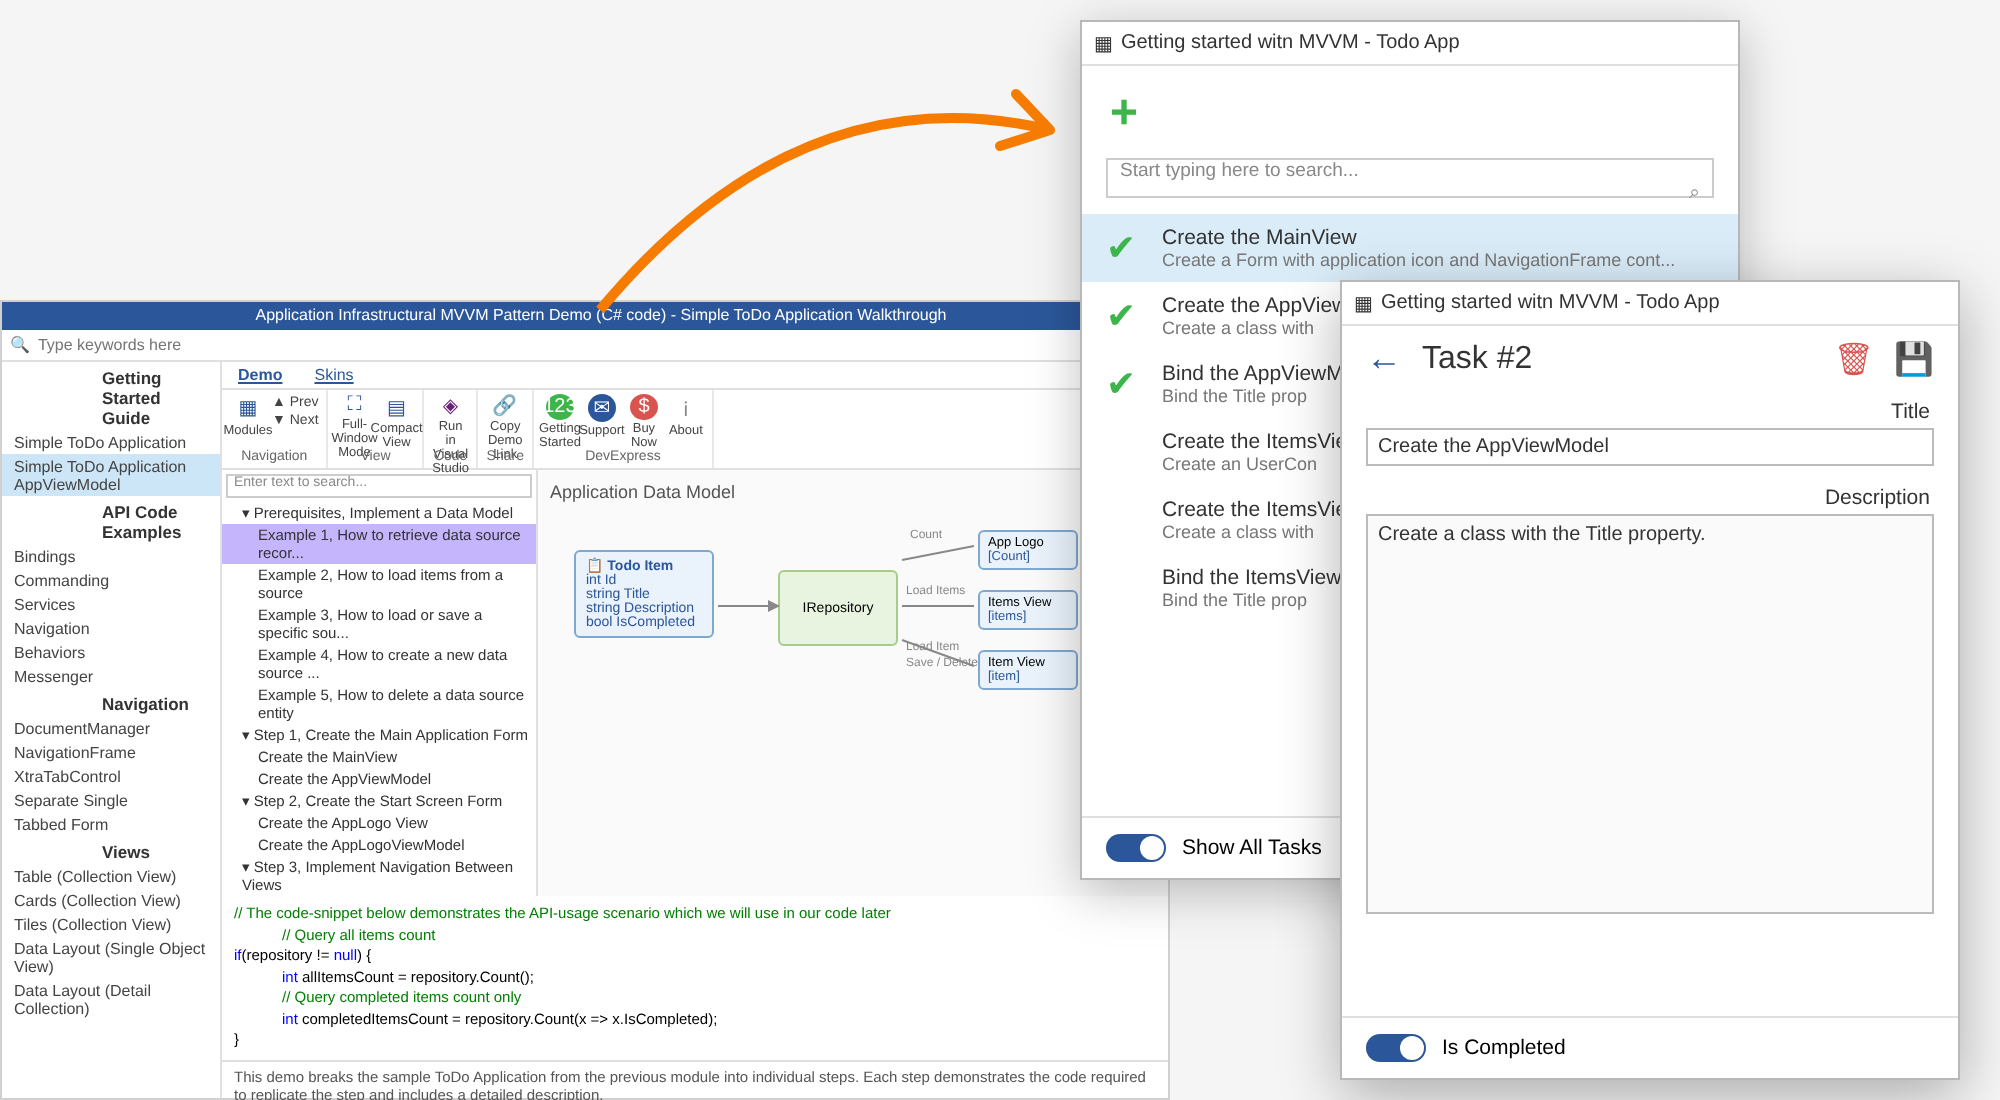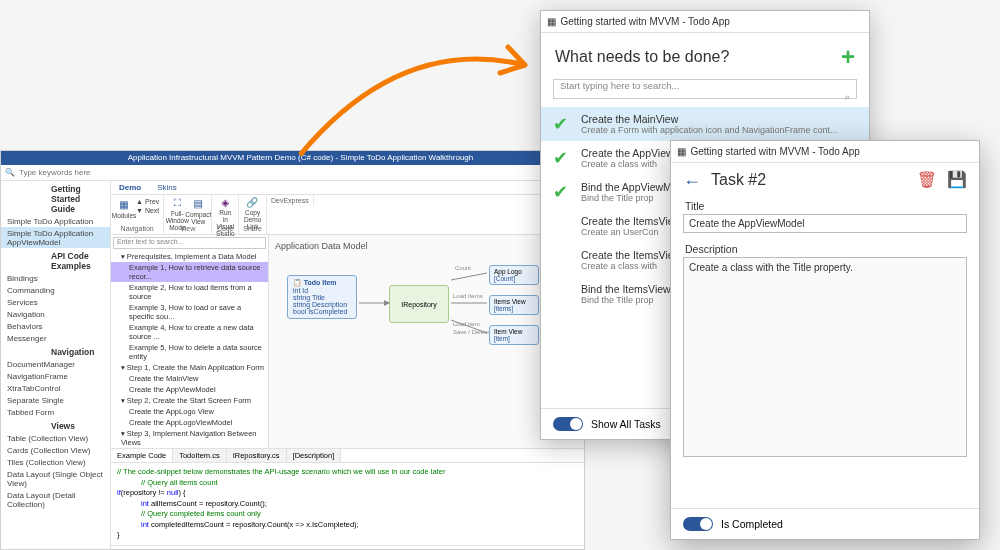--- a/index.html
+++ b/index.html
@@ -13,21 +13,21 @@
 .ide-search input { border: none; font-size: 8px; flex: 1; outline: none; }
 
 .ide-body { display: flex; height: calc(100% - 30px); }
 .sidebar { width: 110px; border-right: 1px solid #e0e0e0; overflow: hidden; }
 .sidebar h4 { font-size: 8.5px; font-weight: 600; padding: 3px 6px 1px; color: #333; margin-left: 44px; }
 .sidebar .nav-item { font-size: 8px; padding: 1.5px 6px; color: #444; cursor: pointer; }
 .sidebar .nav-item.sel { background: #cde6f7; }
 
 .main { flex: 1; display: flex; flex-direction: column; }
 .ribbon { height: 60px; border-bottom: 1px solid #e0e0e0; display: flex; align-items: flex-start; }
-.ribbon-tab { font-size: 8px; padding: 2px 8px; color: #2b579a; }
+.ribbon-tab { font-size: 8px; padding: 2px 8px; color: #2b579a; text-decoration: underline; }
 .ribbon-tab.active { color: #2b579a; font-weight: 600; }
 .rgroup { border-right: 1px solid #e8e8e8; padding: 2px 4px; display: flex; flex-direction: column; justify-content: space-between; font-size: 7px; text-align: center; color: #666; }
 .rgroup .icons { display: flex; gap: 3px; justify-content: center; }
 .ricon { width: 18px; height: 28px; display: flex; flex-direction: column; align-items: center; gap: 1px; font-size: 6.5px; color: #444; }
 .ricon .glyph { width: 14px; height: 14px; border-radius: 2px; display: flex; align-items: center; justify-content: center; font-size: 10px; }
 
 .content { flex: 1; display: flex; }
 .tree { width: 158px; border-right: 1px solid #e0e0e0; overflow: hidden; font-size: 7.5px; }
 .tree-search { border: 1px solid #ccc; margin: 2px; height: 12px; font-size: 7px; padding: 0 3px; color: #888; }
 .tree-item { padding: 1px 3px 1px 10px; color: #333; }
@@ -67,21 +67,21 @@
 .toggle { width: 30px; height: 14px; background: #2b579a; border-radius: 7px; position: relative; }
 .toggle::after { content: ""; position: absolute; right: 1px; top: 1px; width: 12px; height: 12px; background: #fff; border-radius: 50%; }
 
 
 .todo2 { position: absolute; left: 670px; top: 140px; width: 310px; height: 400px; background: #fff; border: 1px solid #b8b8b8; box-shadow: 0 8px 28px rgba(0,0,0,.3); font-size: 11px; }
 .detail-head { display: flex; align-items: center; padding: 6px 12px; gap: 10px; }
 .back { color: #2b579a; font-size: 18px; }
 .detail-head h2 { font-size: 16px; font-weight: 400; color: #333; flex: 1; }
 .trash { color: #d9534f; font-size: 16px; }
 .save-icon { color: #555; font-size: 16px; }
-.field-label { font-size: 10.5px; color: #333; padding: 4px 14px 2px; }
+.field-label { font-size: 10.5px; color: #333; padding: 4px 14px 2px; text-align: right; }
 .field-input { margin: 0 12px 6px; border: 1px solid #bbb; padding: 3px 5px; font-size: 10px; color: #333; }
 .field-area { margin: 0 12px; border: 1px solid #bbb; padding: 4px 5px; font-size: 10px; color: #333; height: 200px; background: #fafafa; }
 .todo2-foot { position: absolute; bottom: 0; left: 0; right: 0; border-top: 1px solid #e0e0e0; padding: 8px 12px; display: flex; align-items: center; gap: 8px; font-size: 10.5px; }
 
 
 .arrow { position: absolute; left: 280px; top: 25px; pointer-events: none; }
 </style>
 </head>
 <body>
 
@@ -163,20 +163,38 @@
         <div class="rgroup">
           <div class="icons">
             <div class="ricon">
                 <div class="glyph" style="color:#2b579a">🔗</div>
                 <span>Copy Demo Link</span>
               </div>
           </div>
           <div>Share</div>
         </div>
         <div class="rgroup">
+          <div class="icons">
+            <div class="ricon">
+                <div class="glyph" style="background:#3cb54b;color:#fff;border-radius:50%">123</div>
+                <span>Getting Started</span>
+              </div>
+            <div class="ricon">
+                <div class="glyph" style="background:#2b579a;color:#fff;border-radius:50%">✉</div>
+                <span>Support</span>
+              </div>
+            <div class="ricon">
+                <div class="glyph" style="background:#d9534f;color:#fff;border-radius:50%">$</div>
+                <span>Buy Now</span>
+              </div>
+            <div class="ricon">
+                <div class="glyph" style="color:#888">ℹ</div>
+                <span>About</span>
+              </div>
+          </div>
           <div>DevExpress</div>
         </div>
       </div>
       <div class="content">
         <div class="tree">
           <div class="tree-search">Enter text to search...</div>
           <div class="tree-item">▾ <span>Prerequisites, Implement a Data Model</span></div>
           <div class="tree-item sub sel">Example 1, How to retrieve data source recor...</div>
           <div class="tree-item sub">Example 2, How to load items from a source</div>
           <div class="tree-item sub">Example 3, How to load or save a specific sou...</div>
@@ -222,26 +240,20 @@
                   <path d="M0,0 L6,3 L0,6" fill="#888"></path>
                 </marker>
               </defs>
           </svg>
           <div style="position:absolute;left:186px;top:30px;font-size:6px;color:#888">Count</div>
           <div style="position:absolute;left:184px;top:58px;font-size:6px;color:#888">Load Items</div>
           <div style="position:absolute;left:184px;top:86px;font-size:6px;color:#888">Load Item</div>
           <div style="position:absolute;left:184px;top:94px;font-size:6px;color:#888">Save / Delete</div>
         </div>
       </div>
-      <div class="code-tabs">
-        <div class="code-tab active">Example Code</div>
-        <div class="code-tab">TodoItem.cs</div>
-        <div class="code-tab">IRepository.cs</div>
-        <div class="code-tab">[Description]</div>
-      </div>
       <div class="code">
         <div><span class="c-green">// The code-snippet below demonstrates the API-usage scenario which we will use in our code later</span></div>
         <div style="padding-left:24px"><span class="c-green">// Query all items count</span></div>
         <div><span class="c-blue">if</span><span class="c-black">(repository != </span><span class="c-blue">null</span><span class="c-black">) {</span></div>
         <div style="padding-left:24px"><span class="c-blue">int</span><span class="c-black"> allItemsCount = repository.Count();</span></div>
         <div style="padding-left:24px"><span class="c-green">// Query completed items count only</span></div>
         <div style="padding-left:24px"><span class="c-blue">int</span><span class="c-black"> completedItemsCount = repository.Count(x =&gt; x.IsCompleted);</span></div>
         <div><span class="c-black">}</span></div>
       </div>
       <div class="footer">
@@ -252,21 +264,20 @@
     </div>
   </div>
 </div>
 
 <div class="todo1">
   <div class="win-title">
     <span>▦</span>
     <span>Getting started witn MVVM - Todo App</span>
   </div>
   <div class="todo-head">
-    <h2>What needs to be done?</h2>
     <span class="plus">+</span>
   </div>
   <div class="todo-search">
     <span>Start typing here to search...</span>
     <span class="mag">⌕</span>
   </div>
   <div id="task-list">
       <div class="task-row sel">
         <div class="check">✔</div>
     <div class="task-text">

